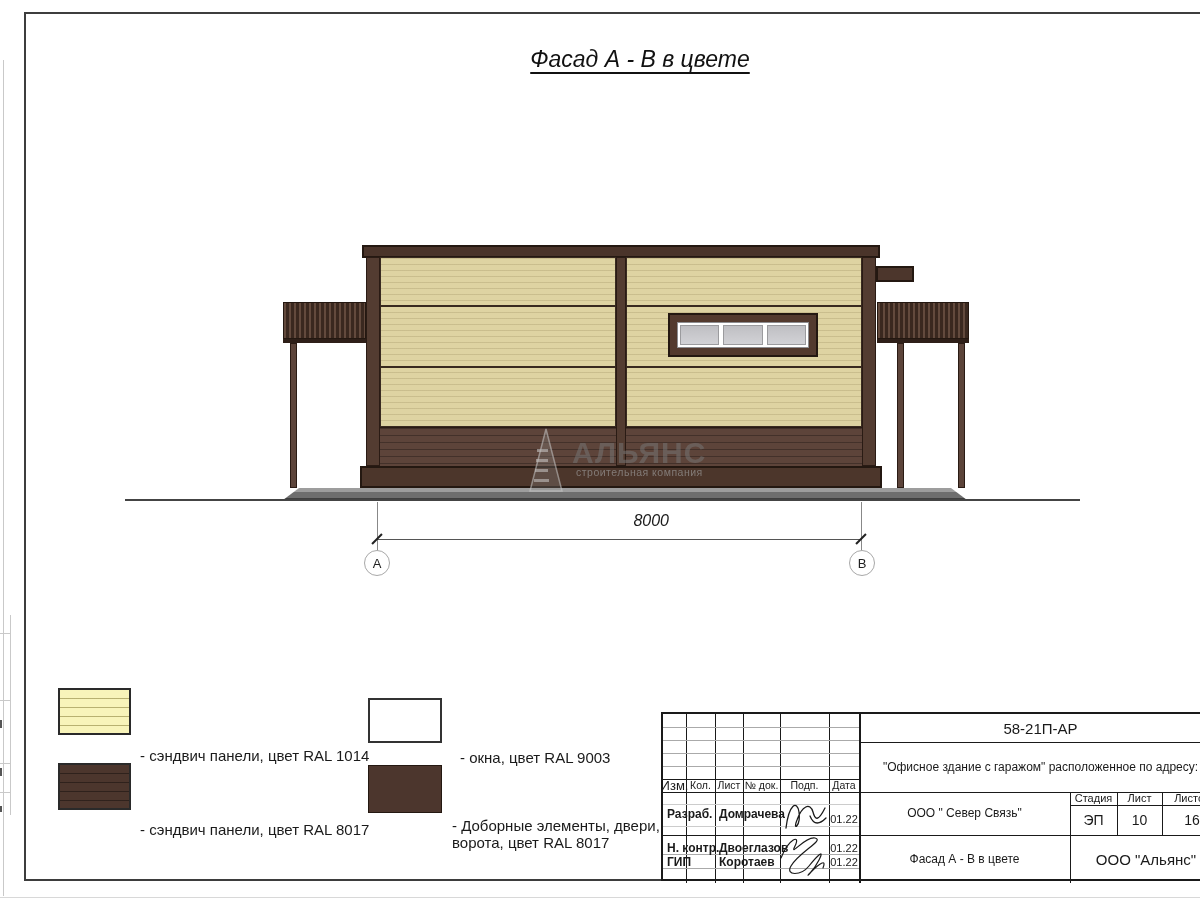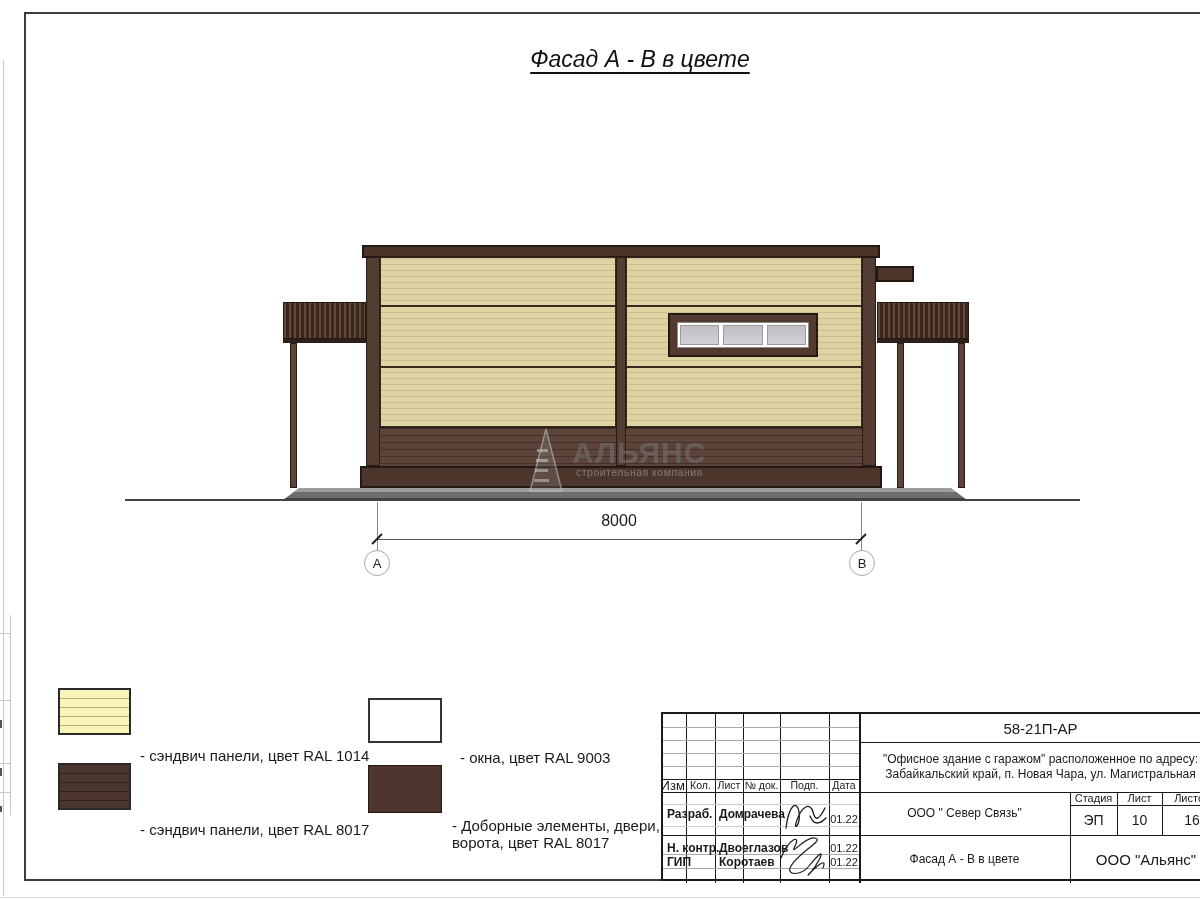--- a/index.html
+++ b/index.html
@@ -40,21 +40,21 @@
 
   
   .wm { opacity:0.85; }
   .wm-title { font-family:Liberation Sans, sans-serif; font-weight:bold; font-size:30px; letter-spacing:1px; color:rgba(118,118,118,0.62); }
   .wm-sub { font-size:10.5px; letter-spacing:0.5px; color:rgba(162,162,162,0.75); }
 
   
   .ext-line { width:1px; background:#888; }
   .dim-line { left:377px; top:539px; width:485px; height:1px; background:#555; }
   .tick { width:14px; height:2px; background:#222; transform:rotate(-45deg); }
-  .dim-label { left:569px; top:512px; width:100px; text-align:center; font-size:16px; color:#1a1a1a; }
+  .dim-label { left:569px; top:512px; width:100px; text-align:right; font-size:16px; color:#1a1a1a;font-style:italic; }
   .axis-circle { width:26px; height:26px; border-radius:50%; border:1px solid #a8a8a8; background:#fff;
     display:flex; align-items:center; justify-content:center; font-size:13px; color:#222; }
 
   
   .swatch { border:2px solid #2a2a2a; }
   .sw-ral1014 { background:#f8f4ba; background-image:repeating-linear-gradient(180deg, rgba(0,0,0,0) 0 8px, rgba(120,110,40,0.5) 8px 9px); }
   .sw-ral8017s { background:#4c362d; background-image:repeating-linear-gradient(180deg, rgba(0,0,0,0) 0 8px, rgba(0,0,0,0.38) 8px 9px); }
   .sw-white { background:#fff; border:2px solid #333; }
   .sw-ral8017 { background:#4c362d; border:1px solid #241811; }
   .legend-label { font-size:15px; color:#1a1a1a; white-space:pre-line; line-height:17px;margin-top:39px; }
@@ -207,21 +207,20 @@
     </div>
     <div class="abs" style="left:112px;top:118px;">
       <svg width="58" height="50" viewBox="0 0 58 50">
         <path d="M6 26 C14 6 26 2 20 14 C14 26 30 4 40 6 C50 8 24 20 16 34 C10 44 26 44 34 34 C42 24 50 16 44 28 C38 40 28 48 36 40 C44 32 52 26 48 36" fill="none" stroke="#1a1a1a" stroke-width="1.2" stroke-linecap="round"></path>
       </svg>
     </div>
 
     <div class="tb-text" style="left:196px;top:0;width:363px;height:28px;font-size:15px;">58-21П-АР</div>
     <div class="abs" style="left:196px;top:28px;width:363px;height:50px;display:flex;flex-direction:column;align-items:center;justify-content:center;">
       <div style="font-size:12px;line-height:15px;">"Офисное здание с гаражом" расположенное по адресу:</div>
-      <div style="font-size:12px;line-height:15px;">Забайкальский край, п. Новая Чара, ул. Магистральная</div>
     </div>
     <div class="tb-text" style="left:196px;top:78px;width:211px;height:43px;font-size:12px;">ООО " Север Связь"</div>
     <div class="tb-text" style="left:407px;top:78px;width:47px;height:13px;font-size:11px;">Стадия</div>
     <div class="tb-text" style="left:454px;top:78px;width:45px;height:13px;font-size:11px;">Лист</div>
     <div class="tb-text" style="left:499px;top:78px;width:60px;height:13px;font-size:11px;">Листов</div>
     <div class="tb-text" style="left:407px;top:91px;width:47px;height:30px;font-size:14px;">ЭП</div>
     <div class="tb-text" style="left:454px;top:91px;width:45px;height:30px;font-size:14px;">10</div>
     <div class="tb-text" style="left:499px;top:91px;width:60px;height:30px;font-size:14px;">16</div>
     <div class="tb-text" style="left:196px;top:121px;width:211px;height:48px;font-size:12px;">Фасад А - В в цвете</div>
     <div class="tb-text" style="left:407px;top:121px;width:152px;height:48px;font-size:15px;">ООО "Альянс"</div>

